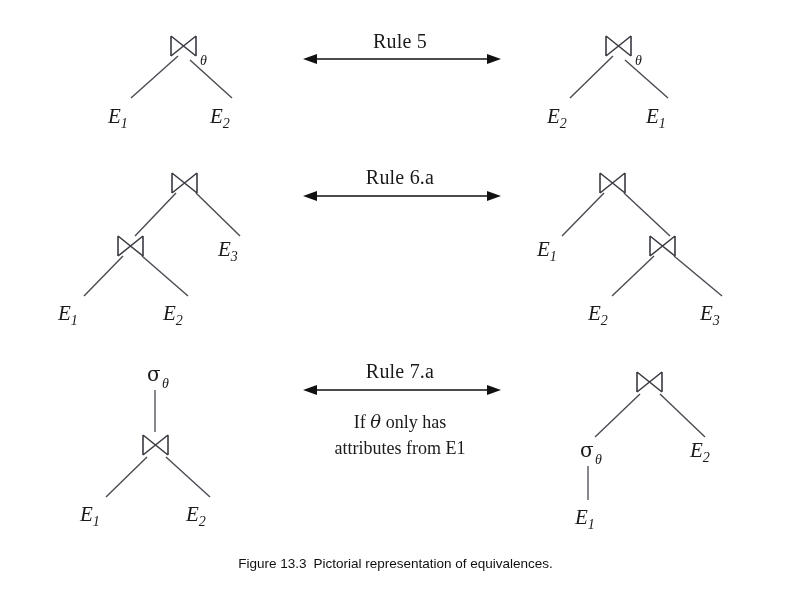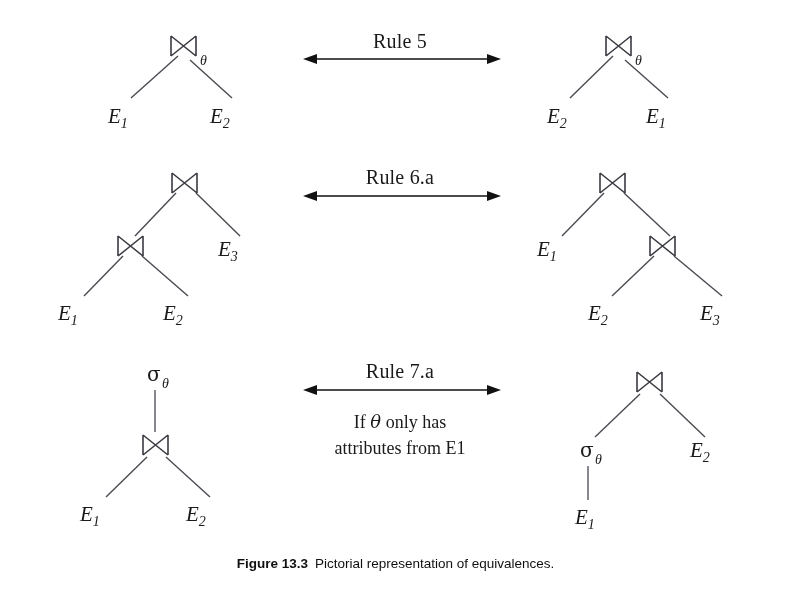--- a/index.html
+++ b/index.html
@@ -87,21 +87,21 @@
     position: absolute;
     left: 0;
     right: 0;
     top: 556px;
     text-align: center;
     font-family: "Liberation Sans", sans-serif;
     font-size: 13.5px;
     color: #101010;
   }
   .caption .cap-label {
-    font-weight: bold;
+    font-weight: normal;
     margin-right: 7px;
   }
 </style>
 </head>
 <body>
 
 <div id="figure-root">
 
   <svg id="diagram" viewBox="0 0 791 608">
 

